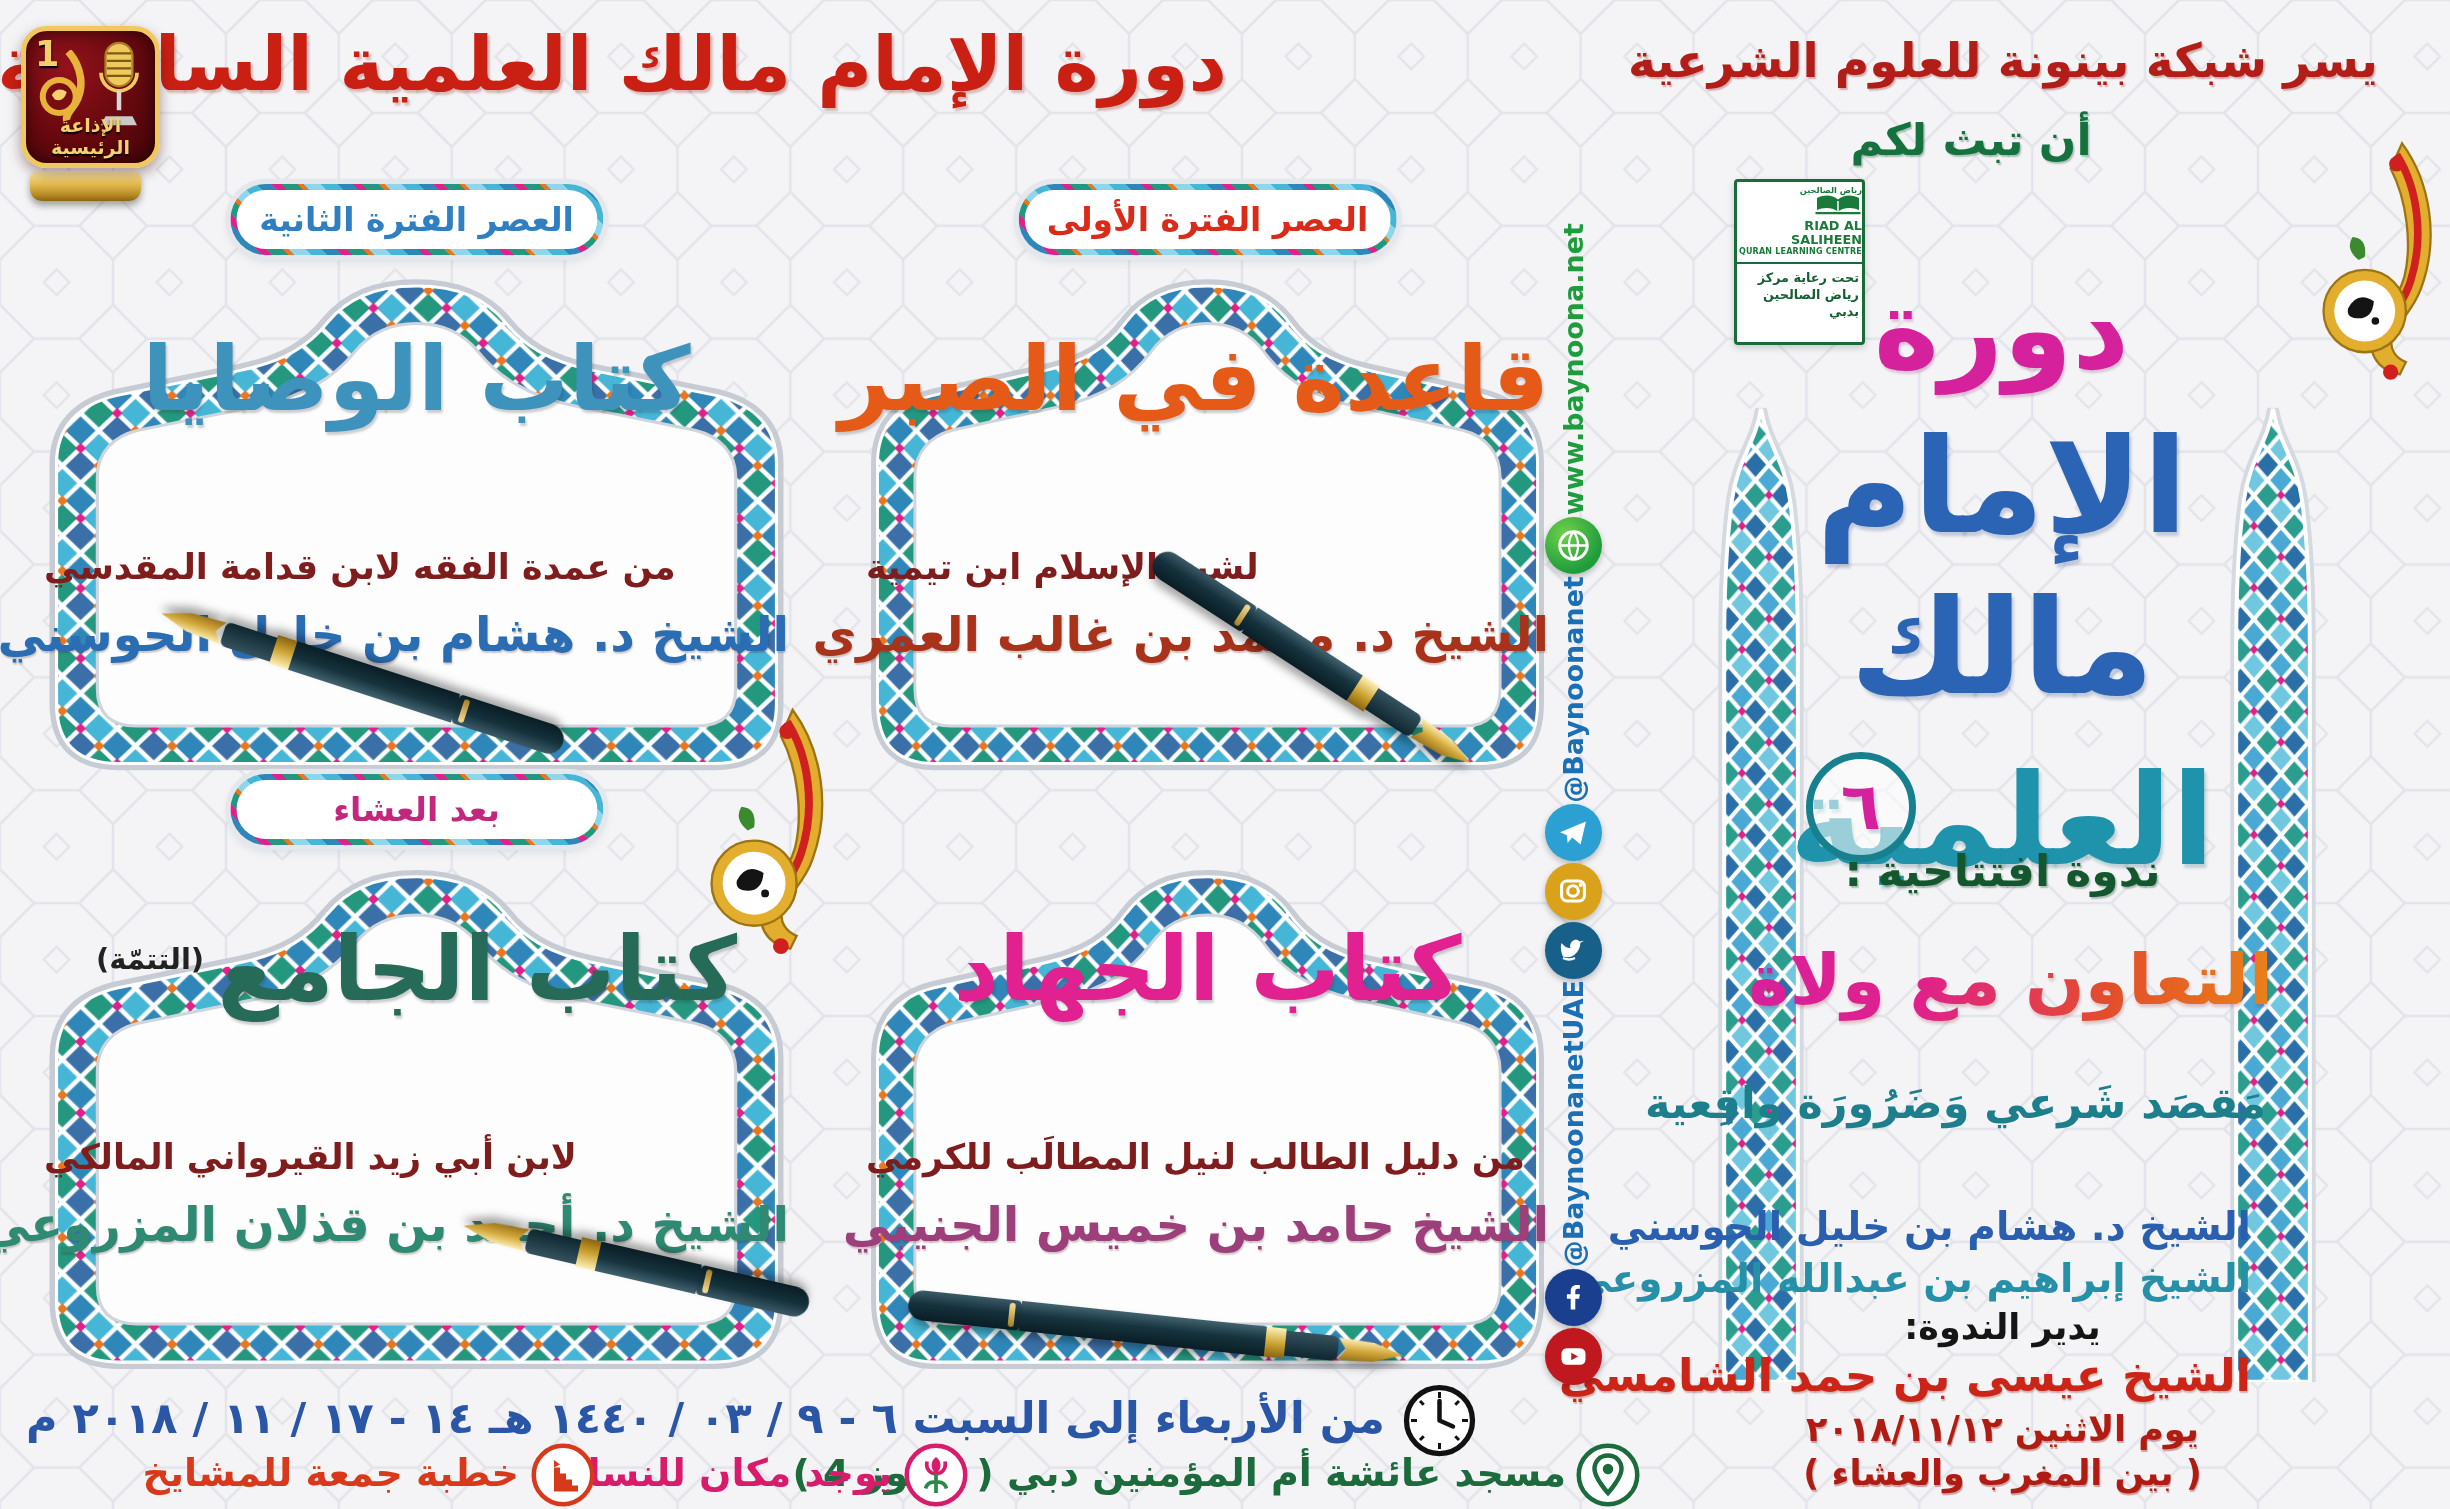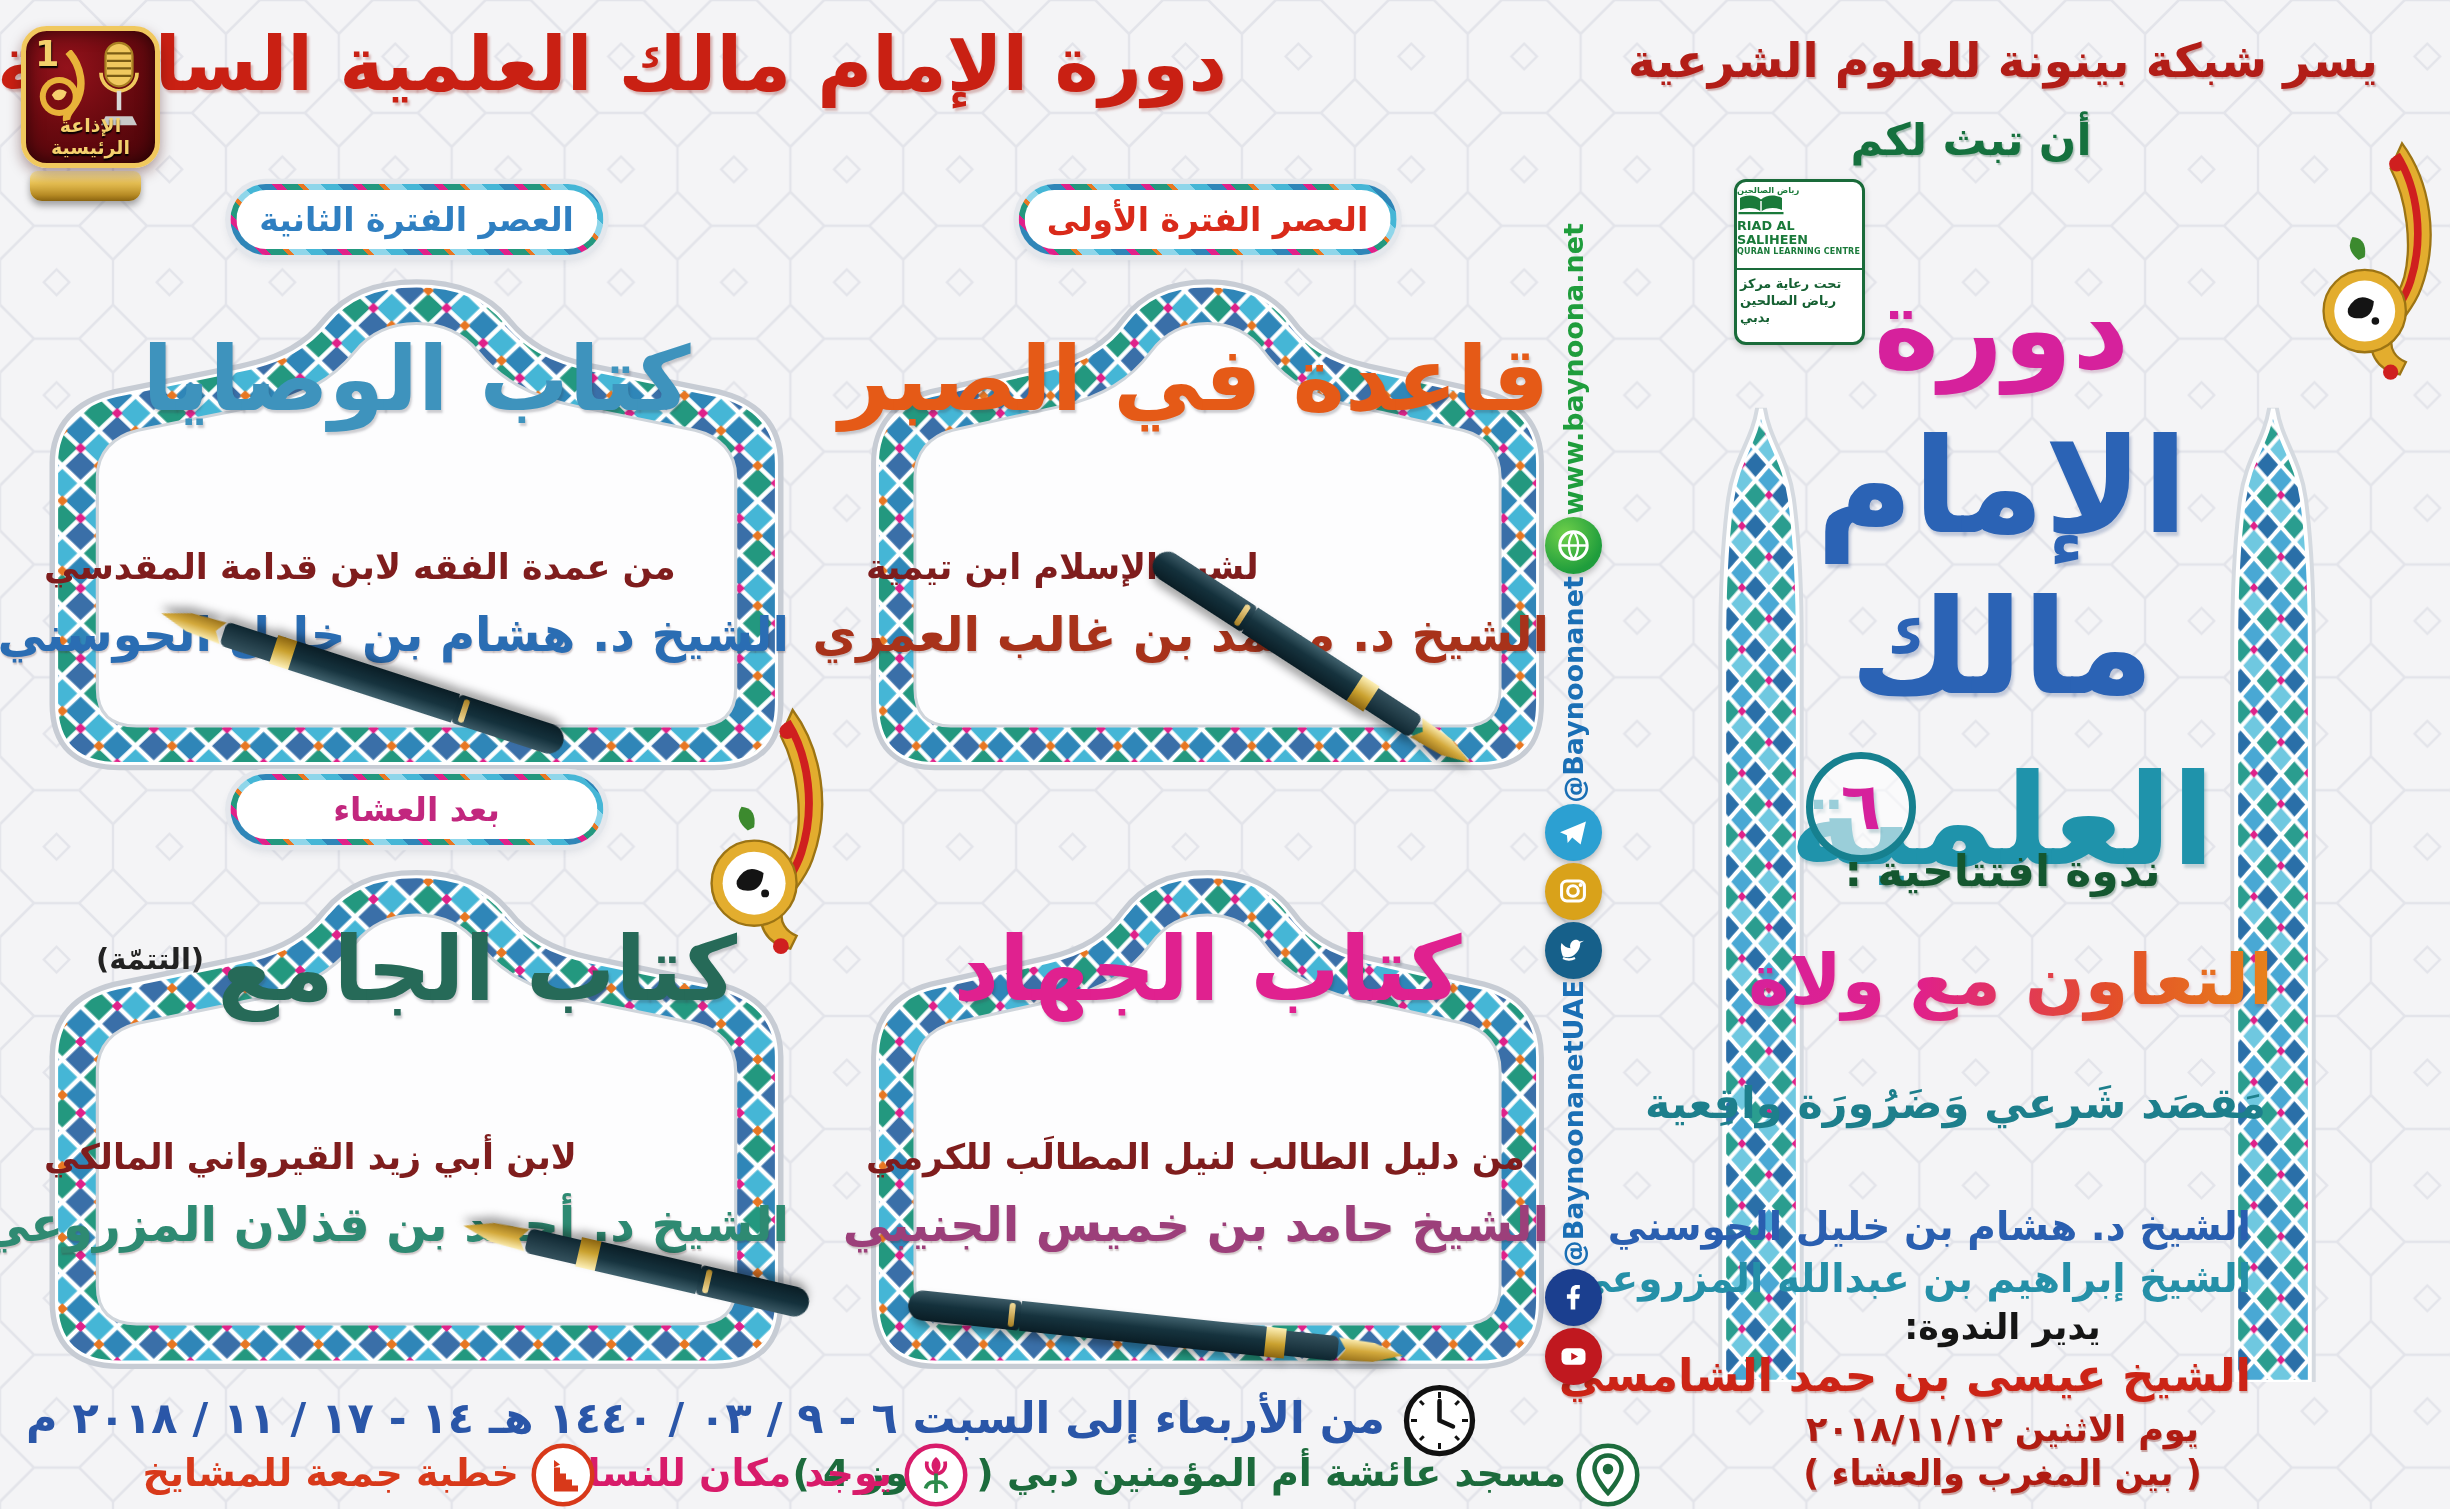--- a/index.html
+++ b/index.html
@@ -23,25 +23,25 @@
   .rb-base{margin:3px auto 0;width:111px;height:30px;border-radius:7.5px 7.5px 12px 12px;
     background:linear-gradient(#fdf0b8,#e9c254 40%,#b68a24 80%,#8a6410);box-shadow:0 4.5px 7.5px rgba(0,0,0,.35);}
 
   
   .main-title{left:279px;top:19.6px;width:948px;font-size:75px;font-weight:bold;color:#c92013;
     text-align:center;white-space:nowrap;z-index:3;text-shadow:2.3px 3px 2.3px rgba(140,30,20,.28);}
   .intro1{left:1716px;top:33px;width:662px;font-size:47px;font-weight:bold;color:#b21d17;text-align:center;white-space:nowrap;z-index:3;text-shadow:1.5px 2.3px 1.5px rgba(120,20,15,.3);}
   .intro2{left:1640px;top:114px;width:662px;font-size:44px;font-weight:bold;color:#15713e;text-align:center;z-index:3;text-shadow:1.5px 2.3px 1.5px rgba(10,70,40,.3);}
 
   
-  .sponsor{left:1734px;top:179px;width:125px;height:160px;border:3.8px solid #1a6b3a;border-radius:12px;
-    background:#fff;z-index:6;box-shadow:0 3px 7.5px rgba(0,0,0,.18);overflow:hidden;text-align:left;}
+  .sponsor{left:1734px;top:179px;width:125px;height:160px;border:3.8px solid #1a6b3a;border-radius:4px;
+    background:#fff;z-index:6;box-shadow:0 3px 7.5px rgba(0,0,0,.18);overflow:hidden;text-align:right;}
   .sp-logo-ar{font-size:8.3px;color:#1a7a3a;font-weight:bold;margin-top:3px;}
   .sp-name{font-size:12.8px;line-height:1.05;font-weight:bold;color:#1a7a3a;margin-top:1.5px;}
-  .sp-type{font-size:8px;font-weight:bold;color:#1a7a3a;letter-spacing:0.2px;margin-top:1.5px;border-bottom:2.3px solid #1a6b3a;padding-bottom:12px;}
+  .sp-type{font-size:8px;font-weight:bold;color:#1a7a3a;letter-spacing:0.2px;margin-top:1.5px;border-bottom:2.3px solid #1a6b3a;padding-bottom:6px;}
   .sp-patron{font-size:12.8px;font-weight:bold;color:#156032;line-height:1.35;padding:4.5px 3px;}
 
   
   .card{z-index:4;}
   .card svg.frame{position:absolute;left:0;top:54px;}
   .pill{position:absolute;top:0;left:50%;transform:translateX(-50%);min-width:316px;height:59px;padding:0 22.6px;
     display:flex;align-items:center;justify-content:center;z-index:5;
     border:6.8px solid transparent;border-radius:45px;
     background:linear-gradient(#fff,#fff) padding-box,
       repeating-linear-gradient(45deg,#45b6d6 0 12px,#2f86b8 12px 22.6px,#e0218a 22.6px 29px,#23987f 29px 41px,#e87722 41px 45px,#8fd6ea 45px 57px) border-box;

